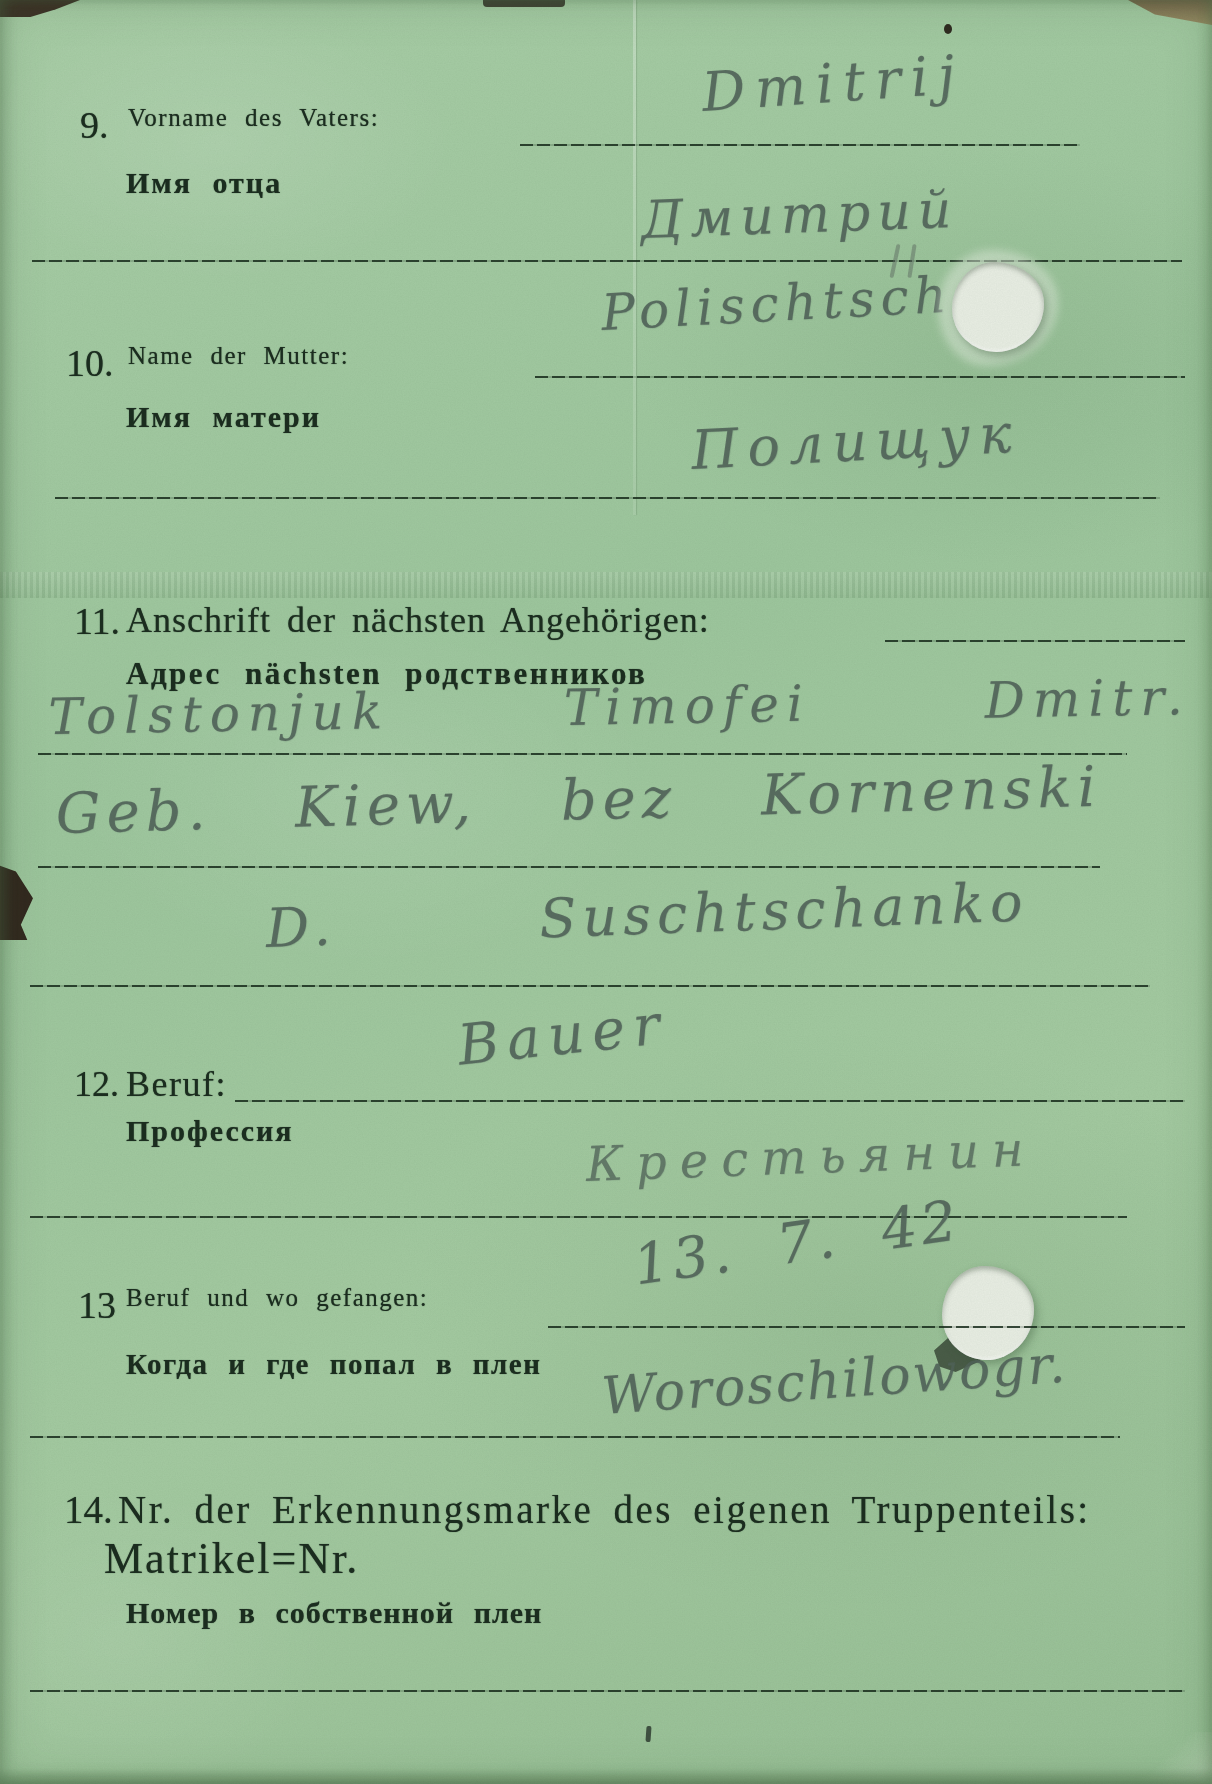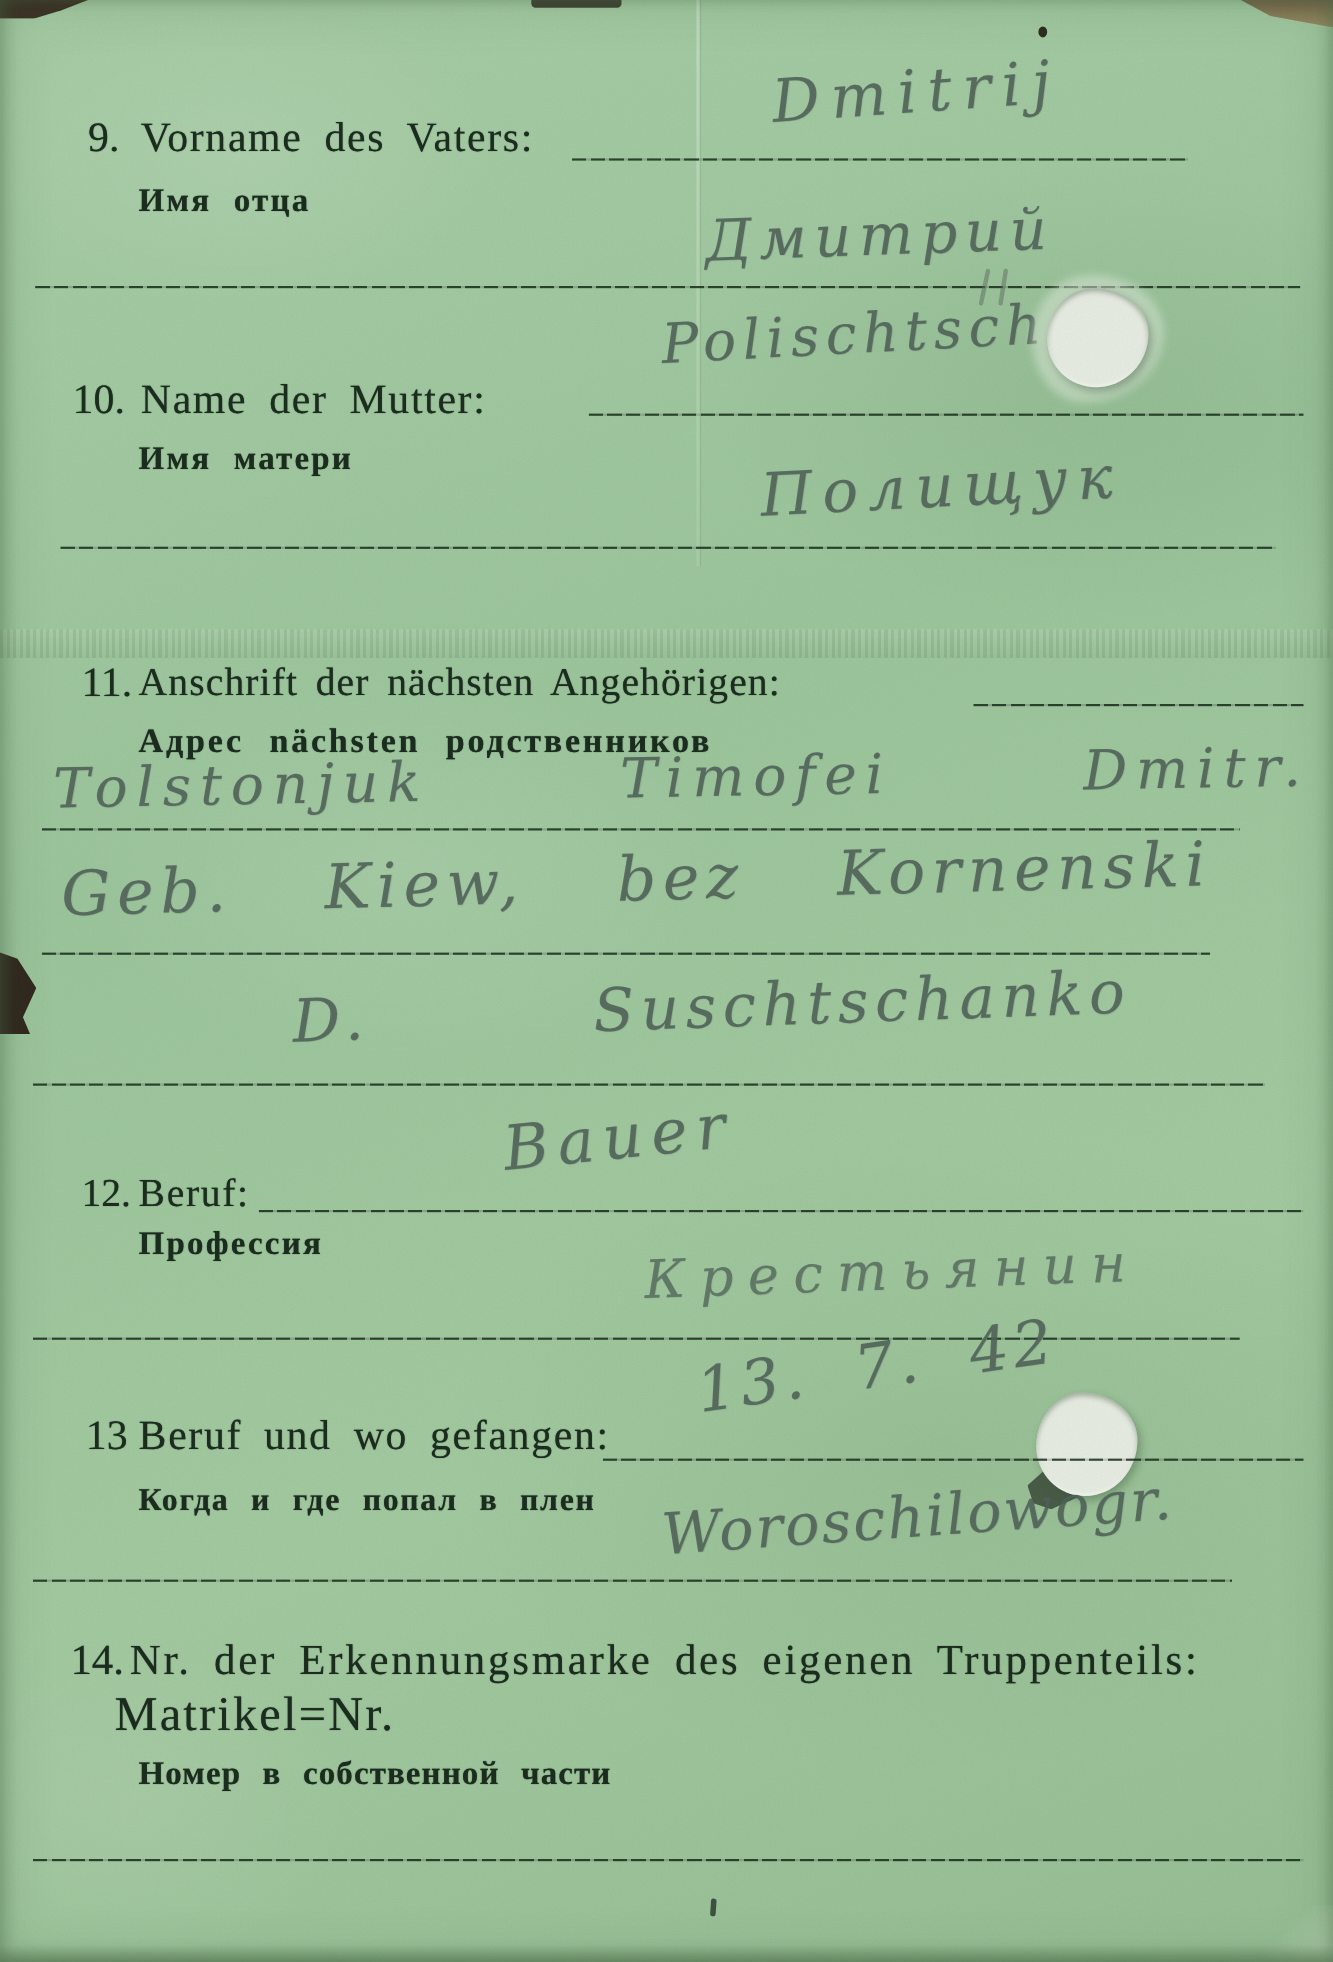--- a/index.html
+++ b/index.html
@@ -24,21 +24,21 @@
     box-shadow:
       inset 0 0 46px rgba(60,95,60,.22),
       inset 0 -8px 14px rgba(80,110,75,.28),
       inset 7px 0 12px rgba(80,110,75,.18),
       inset -6px 0 10px rgba(80,110,75,.16);
   }
   .de,.ru,.num{
     position:absolute;white-space:nowrap;line-height:1.15;
     color:#1b2d1f;text-shadow:0 0 1px rgba(26,44,30,.75);
   }
-  .de{font-size:38px;letter-spacing:1.5px;word-spacing:9px;}
+  .de{font-size:25px;letter-spacing:1.5px;word-spacing:9px;}
   .ru{font-size:30px;letter-spacing:2px;word-spacing:11px;font-weight:bold;}
   .num{font-size:38px;}
   .hw{
     position:absolute;white-space:nowrap;line-height:1;
     font-family:"DejaVu Serif",serif;font-style:italic;
     color:rgba(80,98,88,.85);
     text-shadow:.5px .5px .8px rgba(80,98,88,.3);
     transform-origin:left top;
   }
   .rule{
@@ -157,21 +157,21 @@
   <span class="de" style="left:126px;top:1284px">Beruf und wo gefangen:</span>
   <div class="rule" style="left:548px;top:1326px;width:637px"></div>
   <span class="hw" style="left:630px;top:1238px;font-size:56px;letter-spacing:4px;word-spacing:22px;transform:rotate(-8deg)">13. 7. 42</span>
   <span class="ru" style="left:126px;top:1348px;font-size:29px;letter-spacing:1.5px">Когда и где попал в плен</span>
   <span class="hw" style="left:600px;top:1370px;font-size:52px;letter-spacing:2px;transform:rotate(-4deg)">Woroschilowogr.</span>
   <div class="rule" style="left:30px;top:1436px;width:1090px"></div>
 
   <span class="num" style="left:64px;top:1488px;font-size:39px">14.</span>
   <span class="de" style="left:104px;top:1534px;font-size:44px;letter-spacing:2px">Matrikel=Nr.</span>
   <span class="de" style="left:118px;top:1488px;font-size:39px;letter-spacing:2.5px;word-spacing:8px">Nr. der Erkennungsmarke des eigenen Truppenteils:</span>
-  <span class="ru" style="left:126px;top:1596px;letter-spacing:1px">Номер в собственной части</span>
+  <span class="ru" style="left:126px;top:1596px;letter-spacing:1px">Номер в собственной плен</span>
   <div class="rule" style="left:30px;top:1690px;width:1155px"></div>
   <div class="tick"></div>
 
   <div class="corner-tl"></div>
   <div class="top-dash"></div>
   <div class="corner-tr"></div>
   <div class="speck" style="left:944px;top:24px;width:8px;height:10px"></div>
   <div class="notch"></div>
   <div class="corner-br"></div>
   <div class="bottom-edge"></div>

